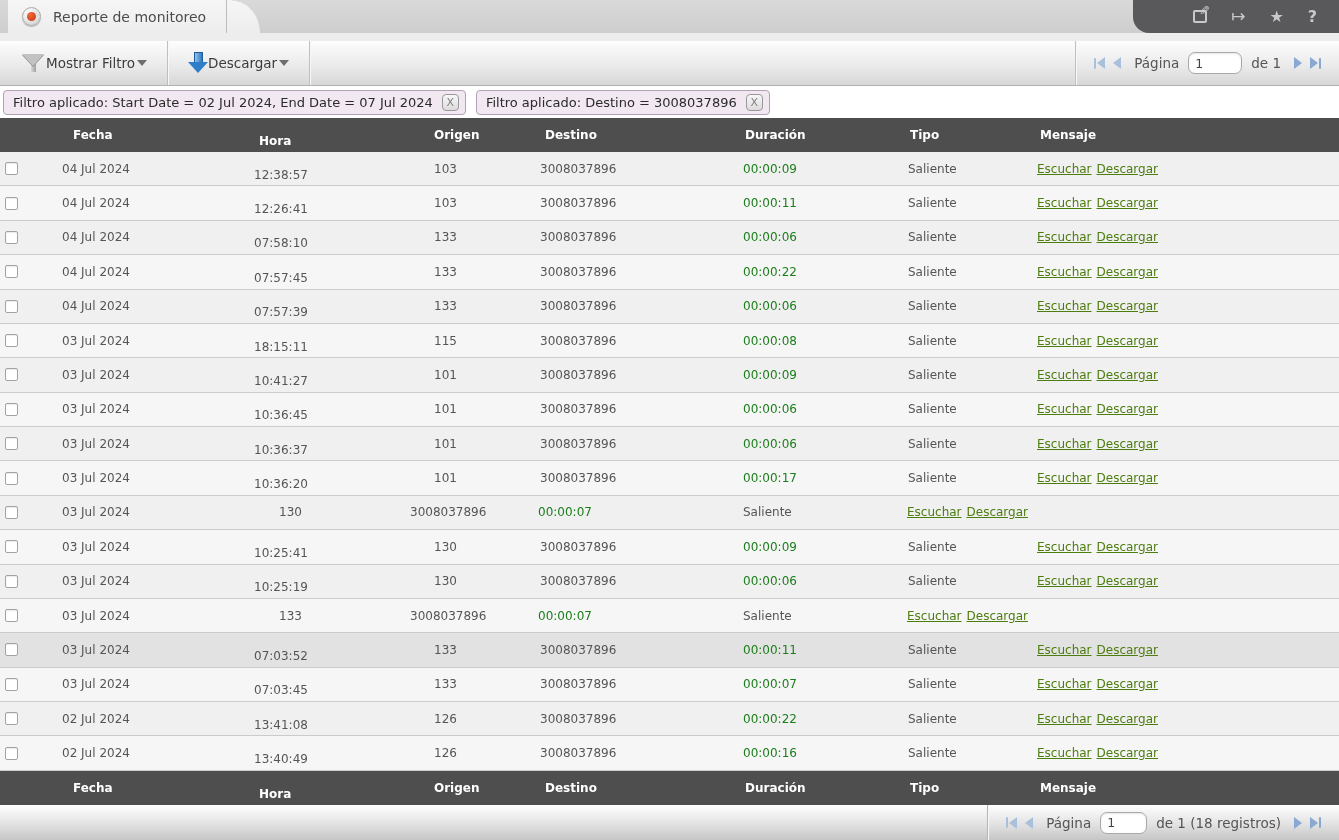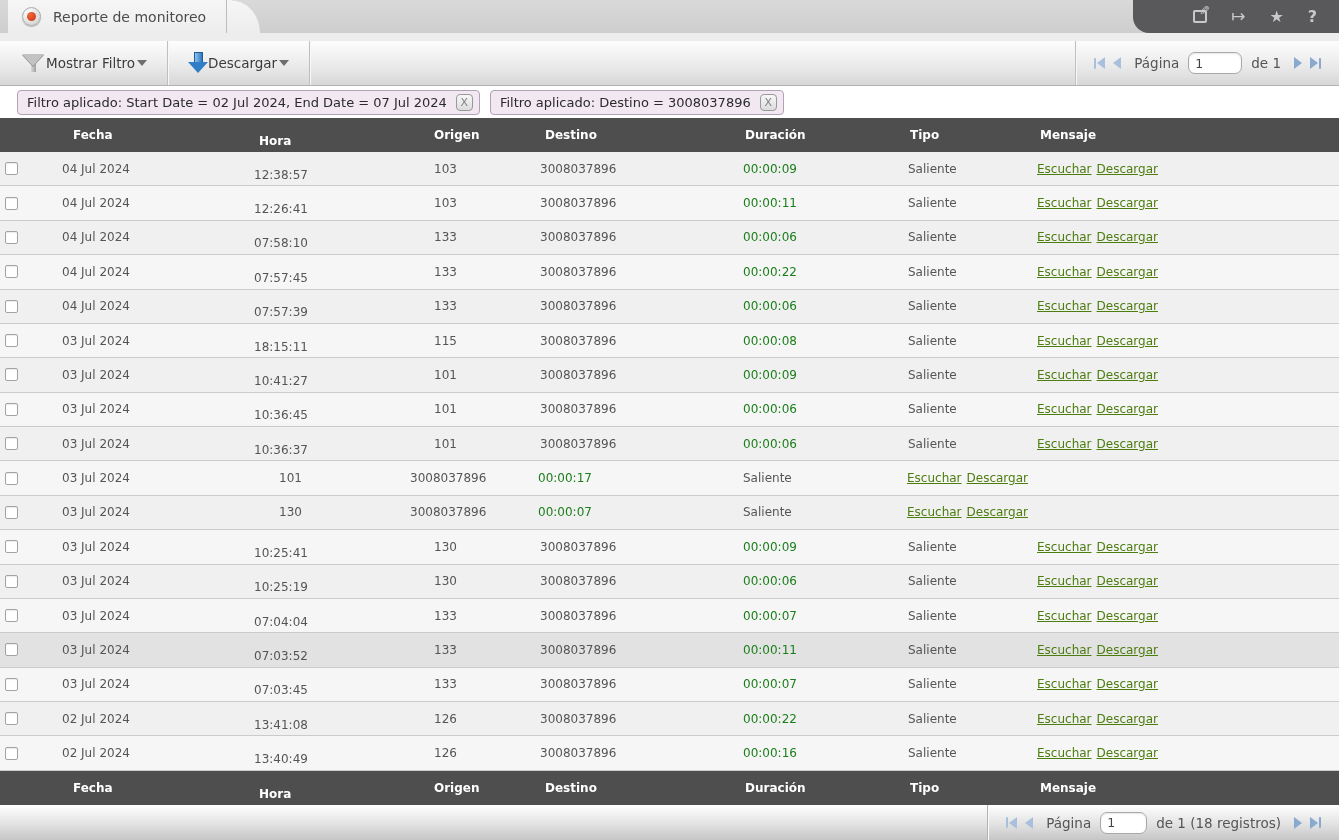--- a/index.html
+++ b/index.html
@@ -41,21 +41,21 @@
   .pg-btn { display:flex; align-items:center; gap:1px; margin:0 4px; cursor:pointer; }
   .c-light { color:#a9c0dd; } .c-mid { color:#89a9d0; }
   .tri-l { width:0; height:0; border-top:6px solid transparent; border-bottom:6px solid transparent; border-right:8px solid currentColor; }
   .tri-r { width:0; height:0; border-top:6px solid transparent; border-bottom:6px solid transparent; border-left:8px solid currentColor; }
   .pg-bar { width:2px; height:11px; background:currentColor; border-radius:1px; }
   .pg-label { font-size:13.5px; color:#555; margin:0 9px; }
   .pg-input { width:54px; height:22px; border:1px solid #a9a9a9; border-radius:7px; font-family:inherit; font-size:12.5px; color:#444; padding:0 6px; box-shadow:inset 0 1px 2px rgba(0,0,0,.1); background:#fff; }
   .pg-input.small { width:47px; }
 
   
-  .filterbar { height:32px; background:#fff; display:flex; align-items:center; gap:10px; padding-left:17px; }
+  .filterbar { height:32px; background:#fff; display:flex; align-items:center; gap:10px; padding-left:3px; }
   .chip { display:flex; align-items:center; gap:9px; height:25px; padding:0 6px 0 9px; background:#f2e8f2; border:1px solid #b3a2b3; border-radius:4px; }
   .chip-label { font-size:13px; color:#2b2b2b; white-space:nowrap; }
   .chip-x { width:17px; height:17px; border:1px solid #999; border-radius:4px; background:linear-gradient(180deg,#f7f7f7,#dcdcdc); color:#808080; font-size:11px; display:flex; align-items:center; justify-content:center; cursor:pointer; }
 
   
   .grid-row { display:grid; grid-template-columns:36px 214px 155px 130px 205px 165px 130px 1fr; align-items:center; }
   .thead { height:34px; background:#4e4e4e; color:#fff; }
   .thead .cell { font-size:12px; font-weight:700; }
   .cell { display:flex; align-items:center; height:100%; overflow:hidden; white-space:nowrap; }
   .c0 { padding-left:26px; } .c1 { padding-left:4px;margin-top:12px; } .c2 { padding-left:5px;margin-left:24px; } .c3 { padding-left:5px; }
@@ -297,20 +297,21 @@
         <div class="cell c6">
           <a class="msg-link">Escuchar</a>
           <a class="msg-link">Descargar</a>
         </div>
       </div>
       <div class="grid-row row even">
         <div class="cell">
           <span class="checkbox"></span>
         </div>
         <div class="cell c0">03 Jul 2024</div>
+        <div class="cell c1">10:36:20</div>
         <div class="cell c2">101</div>
         <div class="cell c3">3008037896</div>
         <div class="cell c4 dur">00:00:17</div>
         <div class="cell c5">Saliente</div>
         <div class="cell c6">
           <a class="msg-link">Escuchar</a>
           <a class="msg-link">Descargar</a>
         </div>
       </div>
       <div class="grid-row row odd">
@@ -355,21 +356,20 @@
         <div class="cell c6">
           <a class="msg-link">Escuchar</a>
           <a class="msg-link">Descargar</a>
         </div>
       </div>
       <div class="grid-row row even">
         <div class="cell">
           <span class="checkbox"></span>
         </div>
         <div class="cell c0">03 Jul 2024</div>
-        <div class="cell c1">07:04:04</div>
         <div class="cell c2">133</div>
         <div class="cell c3">3008037896</div>
         <div class="cell c4 dur">00:00:07</div>
         <div class="cell c5">Saliente</div>
         <div class="cell c6">
           <a class="msg-link">Escuchar</a>
           <a class="msg-link">Descargar</a>
         </div>
       </div>
       <div class="grid-row row odd hl">

